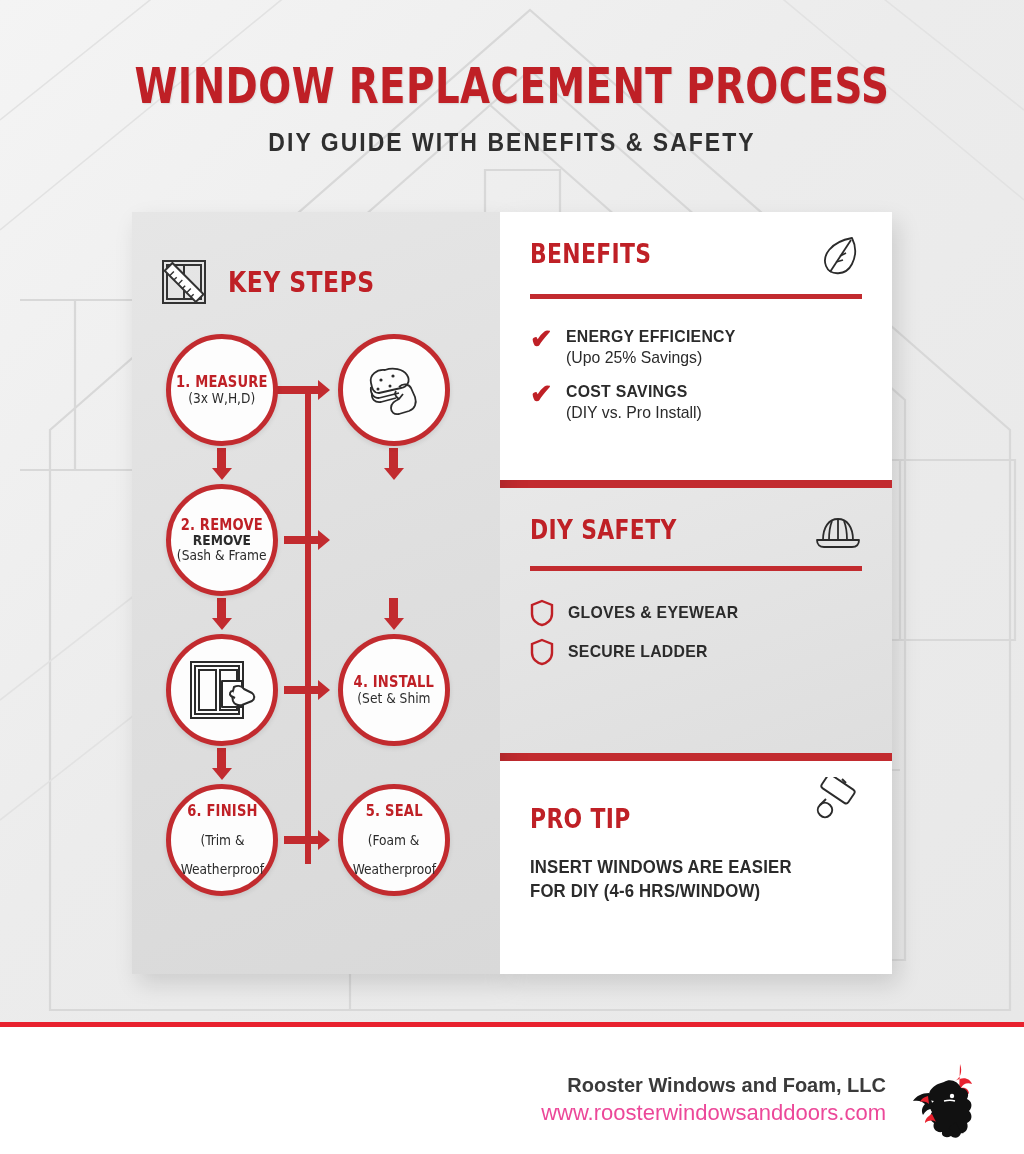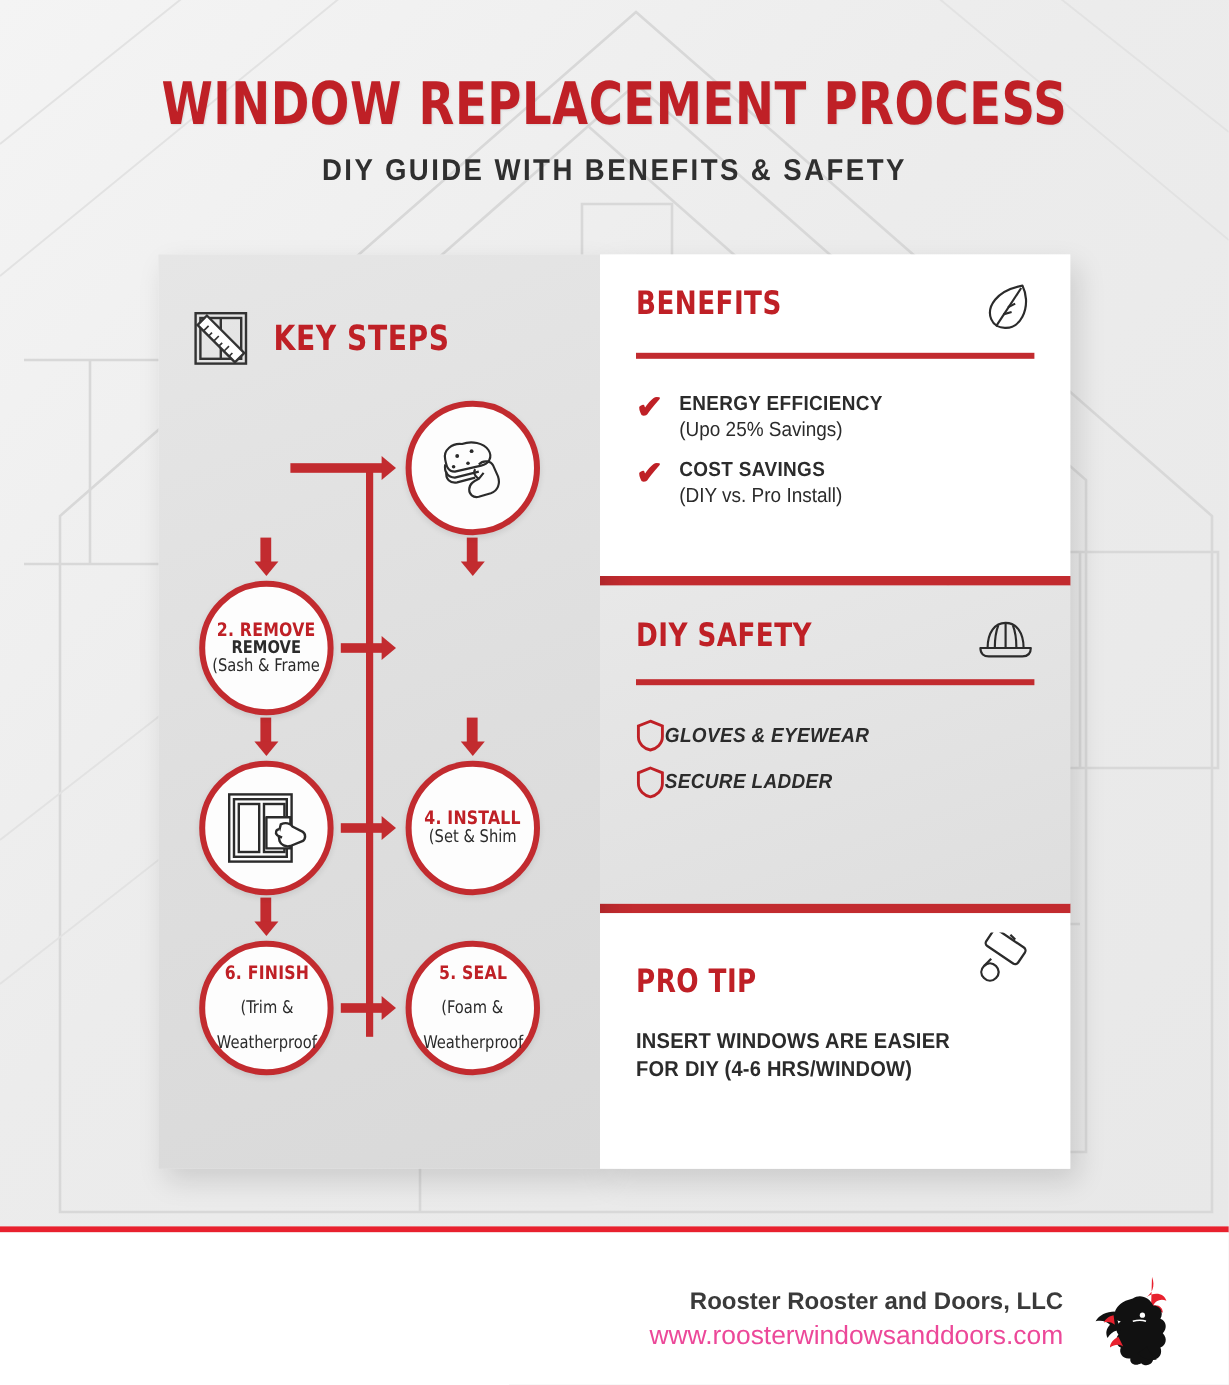--- a/index.html
+++ b/index.html
@@ -78,21 +78,21 @@
     transform-origin:left center; }
   .rp-rule { height:5px; background:#c22b2f; margin-top:14px; }
   .rp-list { margin-top:28px; }
   .li { display:flex; align-items:flex-start; gap:13px; margin-bottom:14px; }
   .li-txt { font-family:"Liberation Sans",sans-serif; }
   .li-main { font-weight:bold; font-size:17px; color:#2b2b2b; letter-spacing:.3px;
     transform:scaleX(.93); transform-origin:left center; white-space:nowrap; }
   .li-sub { font-size:17px; color:#2b2b2b; margin-top:1px; transform:scaleX(.93);
     transform-origin:left center; white-space:nowrap; }
   .check { color:#bf2026; font-size:27px; font-weight:bold; line-height:.9; }
-  .safety .li { margin-bottom:11px; align-items:center; gap:0;font-style:italic; }
+  .safety .li { margin-bottom:11px; align-items:center; gap:14px; }
   .protip-body { margin-top:22px; font-family:"Liberation Sans",sans-serif; font-weight:bold;
     font-size:18px; color:#2b2b2b; line-height:1.24; letter-spacing:.2px;
     transform:scaleX(.93); transform-origin:left center; white-space:nowrap; }
 
   
   .foot-rule { position:absolute; left:0; top:1022px; width:100%; height:5px; background:#e8212e; z-index:6; }
   .footer { position:absolute; left:0; top:1027px; width:100%; height:127px; background:#fff; z-index:6; }
   .foot-inner { position:absolute; right:34px; top:33px; display:flex; align-items:center; gap:22px; }
   .foot-txt { text-align:right; }
   .brand { font-family:"Liberation Sans",sans-serif; font-weight:bold; font-size:20px; color:#3a3a3a; }
@@ -178,20 +178,24 @@
       <div class="v-arrow" style="left:85px;top:264px;height:22px;"></div>
       <div class="v-head" style="left:80px;top:284px;"></div>
       <div class="v-arrow" style="left:85px;top:414px;height:22px;"></div>
       <div class="v-head" style="left:80px;top:434px;"></div>
 
       <div class="v-arrow" style="left:257px;top:114px;height:22px;"></div>
       <div class="v-head" style="left:252px;top:134px;"></div>
       <div class="v-arrow" style="left:257px;top:264px;height:22px;"></div>
       <div class="v-head" style="left:252px;top:284px;"></div>
 
+      <div class="node col-l row1">
+        <div class="n-title">1. MEASURE</div>
+        <div class="n-sub">(3x W,H,D)</div>
+      </div>
 
       <div class="node col-r row1">
         <svg width="62" height="58" viewBox="0 0 62 58">
           <g fill="none" stroke="#2b2b2b" stroke-width="1.8" stroke-linejoin="round">
             <path d="M8 22 C6 14 14 8 22 9 C30 6 40 8 44 14 C48 20 44 26 38 27 L16 32 C10 32 9 27 8 22 Z"></path>
             <path d="M8 26 C7 32 10 37 16 37 L36 32"></path>
             <path d="M9 32 C8 38 12 42 18 41 L33 37"></path>
             <circle cx="18" cy="19" r="1.6" fill="#2b2b2b" stroke="none"></circle>
             <circle cx="30" cy="15" r="1.6" fill="#2b2b2b" stroke="none"></circle>
             <circle cx="15" cy="28" r="1.5" fill="#2b2b2b" stroke="none"></circle>
@@ -328,21 +332,21 @@
       <div class="protip-body" style="margin-top:2px;">FOR DIY (4-6 HRS/WINDOW)</div>
     </div>
 
   </div>
 </div>
 
 <div class="foot-rule"></div>
 <div class="footer">
   <div class="foot-inner">
     <div class="foot-txt">
-      <div class="brand">Rooster Rooster and Doors, LLC</div>
+      <div class="brand">Rooster Windows and Foam, LLC</div>
       <div class="url">www.roosterwindowsanddoors.com</div>
     </div>
     <svg width="82" height="80" viewBox="0 0 82 80">
       <path d="M52 4 C55 12 52 18 47 21 C55 16 62 18 64 24 C59 22 55 24 53 28 C58 27 61 30 61 34 C57 31 53 33 51 36 Z" fill="#e8212e"></path>
       <path d="M30 24 C26 26 22 29 21 34 C20 38 22 41 26 41 C22 44 21 48 24 52 C21 56 22 61 26 63 C24 68 28 73 34 72 C33 76 38 79 43 76 C46 79 52 78 53 73 C58 73 61 68 59 63 C64 61 65 55 61 51 C65 47 64 41 59 39 C62 34 59 28 53 28 C50 21 42 18 36 22 Z" fill="#111"></path>
       <path d="M21 33 C14 33 8 36 5 41 C10 40 14 41 17 44 C14 47 13 51 15 55 C18 50 22 48 26 49 Z" fill="#111"></path>
       <path d="M20 36 C16 37 13 39 12 42 C16 41 19 42 21 44 Z" fill="#e8212e"></path>
       <path d="M24 54 C20 56 17 59 17 63 C21 60 25 60 28 62 Z" fill="#e8212e"></path>
       <circle cx="44" cy="36" r="2.2" fill="#fff"></circle>
       <path d="M36 41 C40 40 44 40 47 41" stroke="#fff" stroke-width="1.4" fill="none"></path>

